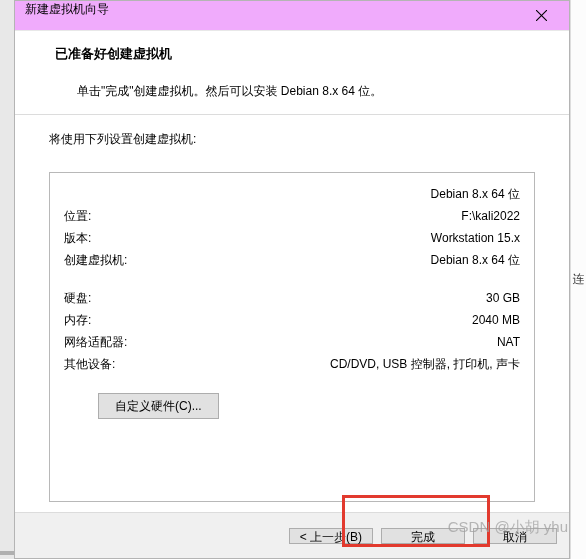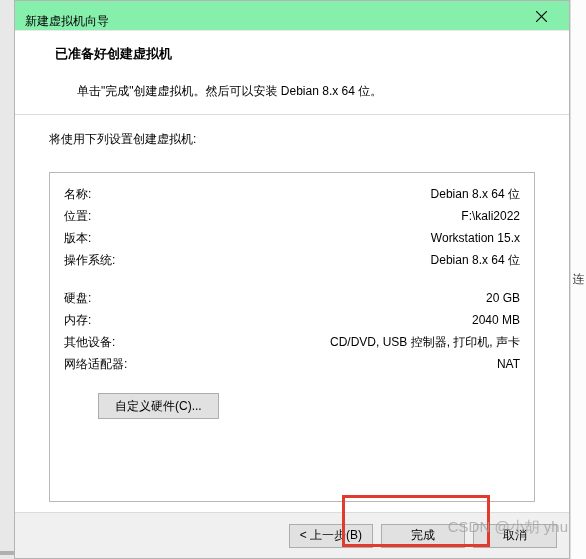--- a/index.html
+++ b/index.html
@@ -20,24 +20,24 @@
       width: 556px;
       height: 559px;
       background: #ffffff;
       border: 1px solid #b4b4b4;
       display: flex;
       flex-direction: column;
     }
     .titlebar {
       height: 30px;
       display: flex;
-      align-items: flex-end;
+      align-items: flex-start;
       justify-content: space-between;
       padding: 0 8px 0 10px;
-      background: #86efac;
+      background: #f0abfc;
       border-bottom: 1px solid #e8e8e8;
     }
     .titlebar-title { font-size: 12px; }
     .close-btn {
       width: 40px;
       height: 28px;
       display: flex;
       align-items: center;
       justify-content: center;
       cursor: pointer;
@@ -86,21 +86,21 @@
       height: 46px;
       border-top: 1px solid #dcdcdc;
       background: #f0f0f0;
       display: flex;
       align-items: center;
       justify-content: flex-end;
       padding: 0 12px;
       gap: 8px;
     }
     .footer button {
-      height: 24px;
+      height: 16px;
       min-width: 84px;
       padding: 0 10px;
       background: #e1e1e1;
       border: 1px solid #adadad;
       font-size: 12px;
       font-family: inherit;
       cursor: pointer;
     }
     .highlight {
       position: absolute;
@@ -169,53 +169,52 @@
   <div class="header">
     <div class="header-title">已准备好创建虚拟机</div>
     <div class="header-sub">单击"完成"创建虚拟机。然后可以安装 Debian 8.x 64 位。</div>
   </div>
 
   <div class="content">
     <div class="content-label">将使用下列设置创建虚拟机:</div>
     <div class="panel">
       <div id="group1">
           <div class="row">
-            <div class="row-label">名称:</div>
             <div class="row-value">Debian 8.x 64 位</div>
           </div>
           <div class="row">
             <div class="row-label">位置:</div>
             <div class="row-value">F:\kali2022</div>
           </div>
           <div class="row">
             <div class="row-label">版本:</div>
             <div class="row-value">Workstation 15.x</div>
           </div>
           <div class="row">
-            <div class="row-label">操作系统:</div>
+            <div class="row-label">创建虚拟机:</div>
             <div class="row-value">Debian 8.x 64 位</div>
           </div>
         </div>
       <div class="spacer"></div>
       <div id="group2">
           <div class="row">
             <div class="row-label">硬盘:</div>
-            <div class="row-value">20 GB</div>
+            <div class="row-value">30 GB</div>
           </div>
           <div class="row">
             <div class="row-label">内存:</div>
             <div class="row-value">2040 MB</div>
           </div>
           <div class="row">
+            <div class="row-label">网络适配器:</div>
+            <div class="row-value">NAT</div>
+          </div>
+          <div class="row">
             <div class="row-label">其他设备:</div>
             <div class="row-value">CD/DVD, USB 控制器, 打印机, 声卡</div>
-          </div>
-          <div class="row">
-            <div class="row-label">网络适配器:</div>
-            <div class="row-value">NAT</div>
           </div>
         </div>
       <button class="customize-btn">自定义硬件(C)...</button>
     </div>
   </div>
 
   <div class="footer">
     <button>&lt; 上一步(B)</button>
     <button>完成</button>
     <button>取消</button>

